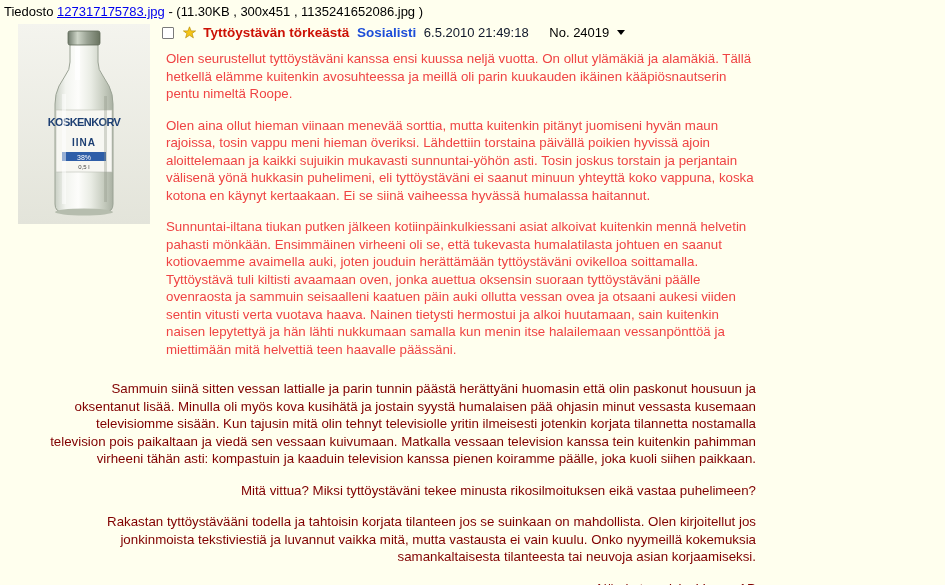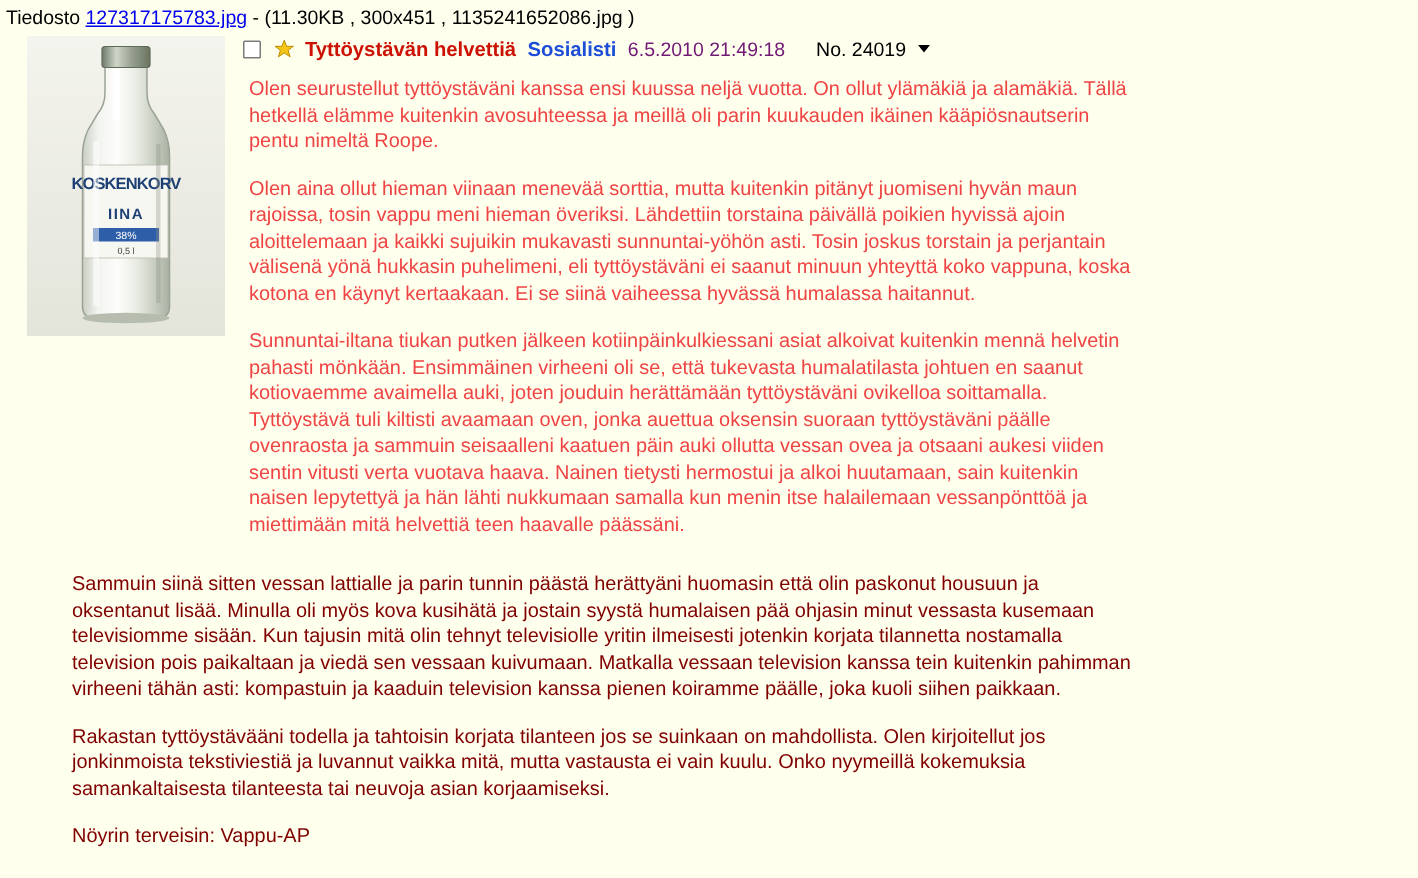--- a/index.html
+++ b/index.html
@@ -82,21 +82,21 @@
     font-weight: bold;
     font-size: 13.5px;
   }
   .username {
     color: #1d4ed8;
     font-weight: bold;
     font-size: 13.5px;
     margin-left: 4px;
   }
   .datetime {
-    color: #701a75;
+    color: #0f172a;
     font-size: 13px;
     margin-left: 4px;
     text-align: center;
   }
   .postno {
     color: #000000;
     font-size: 13px;
     margin-left: 17px;
   }
   .reply-arrow {
@@ -120,21 +120,21 @@
   }
   .body p { margin: 0 0 14px 0; }
   .body p:last-child { margin-bottom: 16px; }
   .tail {
     color: #800000;
     font-size: 13.3px;
     line-height: 17.5px;
     padding: 0 22px 6px 44px;
     clear: both;
   }
-  .tail p { margin: 0 0 14px 0; }
+  .tail p { margin: 0 0 14px 0; text-align: right; }
   .tail p:last-child { margin-bottom: 0; }
   .clear { clear: both; height: 0; }
   
 </style>
 </head>
 <body>
 
 <div class="page">
 
   <div class="fileline">
@@ -189,35 +189,36 @@
       </svg>
     </div>
 
     <div class="header-row">
       <input type="checkbox" class="cb" style="">
       <span class="star-icon">
         <svg viewBox="0 0 16 16" width="13" height="13">
           <polygon points="8,1 10,6 15.5,6 11.2,9.3 12.8,14.6 8,11.4 3.2,14.6 4.8,9.3 0.5,6 6,6" fill="#f5c518" stroke="#b58a00" stroke-width="0.8"></polygon>
         </svg>
       </span>
-      <span class="subject">Tyttöystävän helvettiä</span>
+      <span class="subject">Tyttöystävän törkeästä</span>
       <span class="username">Sosialisti</span>
       <span class="datetime">6.5.2010 21:49:18</span>
       <span class="postno">No. 24019</span>
       <span class="reply-arrow"></span>
     </div>
 
     <div class="body">
       <p>Olen seurustellut tyttöystäväni kanssa ensi kuussa neljä vuotta. On ollut ylämäkiä ja alamäkiä. Tällä hetkellä elämme kuitenkin avosuhteessa ja meillä oli parin kuukauden ikäinen kääpiösnautserin pentu nimeltä Roope.</p>
       <p>Olen aina ollut hieman viinaan menevää sorttia, mutta kuitenkin pitänyt juomiseni hyvän maun rajoissa, tosin vappu meni hieman överiksi. Lähdettiin torstaina päivällä poikien hyvissä ajoin aloittelemaan ja kaikki sujuikin mukavasti sunnuntai-yöhön asti. Tosin joskus torstain ja perjantain välisenä yönä hukkasin puhelimeni, eli tyttöystäväni ei saanut minuun yhteyttä koko vappuna, koska kotona en käynyt kertaakaan. Ei se siinä vaiheessa hyvässä humalassa haitannut.</p>
       <p>Sunnuntai-iltana tiukan putken jälkeen kotiinpäinkulkiessani asiat alkoivat kuitenkin mennä helvetin pahasti mönkään. Ensimmäinen virheeni oli se, että tukevasta humalatilasta johtuen en saanut kotiovaemme avaimella auki, joten jouduin herättämään tyttöystäväni ovikelloa soittamalla. Tyttöystävä tuli kiltisti avaamaan oven, jonka auettua oksensin suoraan tyttöystäväni päälle ovenraosta ja sammuin seisaalleni kaatuen päin auki ollutta vessan ovea ja otsaani aukesi viiden sentin vitusti verta vuotava haava. Nainen tietysti hermostui ja alkoi huutamaan, sain kuitenkin naisen lepytettyä ja hän lähti nukkumaan samalla kun menin itse halailemaan vessanpönttöä ja miettimään mitä helvettiä teen haavalle päässäni.</p>
     </div>
 
     <div class="clear"></div>
 
     <div class="tail">
       <p>Sammuin siinä sitten vessan lattialle ja parin tunnin päästä herättyäni huomasin että olin paskonut housuun ja oksentanut lisää. Minulla oli myös kova kusihätä ja jostain syystä humalaisen pää ohjasin minut vessasta kusemaan televisiomme sisään. Kun tajusin mitä olin tehnyt televisiolle yritin ilmeisesti jotenkin korjata tilannetta nostamalla television pois paikaltaan ja viedä sen vessaan kuivumaan. Matkalla vessaan television kanssa tein kuitenkin pahimman virheeni tähän asti: kompastuin ja kaaduin television kanssa pienen koiramme päälle, joka kuoli siihen paikkaan.</p>
+      <p>Mitä vittua? Miksi tyttöystäväni tekee minusta rikosilmoituksen eikä vastaa puhelimeen?</p>
       <p>Rakastan tyttöystävääni todella ja tahtoisin korjata tilanteen jos se suinkaan on mahdollista. Olen kirjoitellut jos jonkinmoista tekstiviestiä ja luvannut vaikka mitä, mutta vastausta ei vain kuulu. Onko nyymeillä kokemuksia samankaltaisesta tilanteesta tai neuvoja asian korjaamiseksi.</p>
       <p>Nöyrin terveisin: Vappu-AP</p>
     </div>
 
   </div>
 </div>
 
 </body></html>

